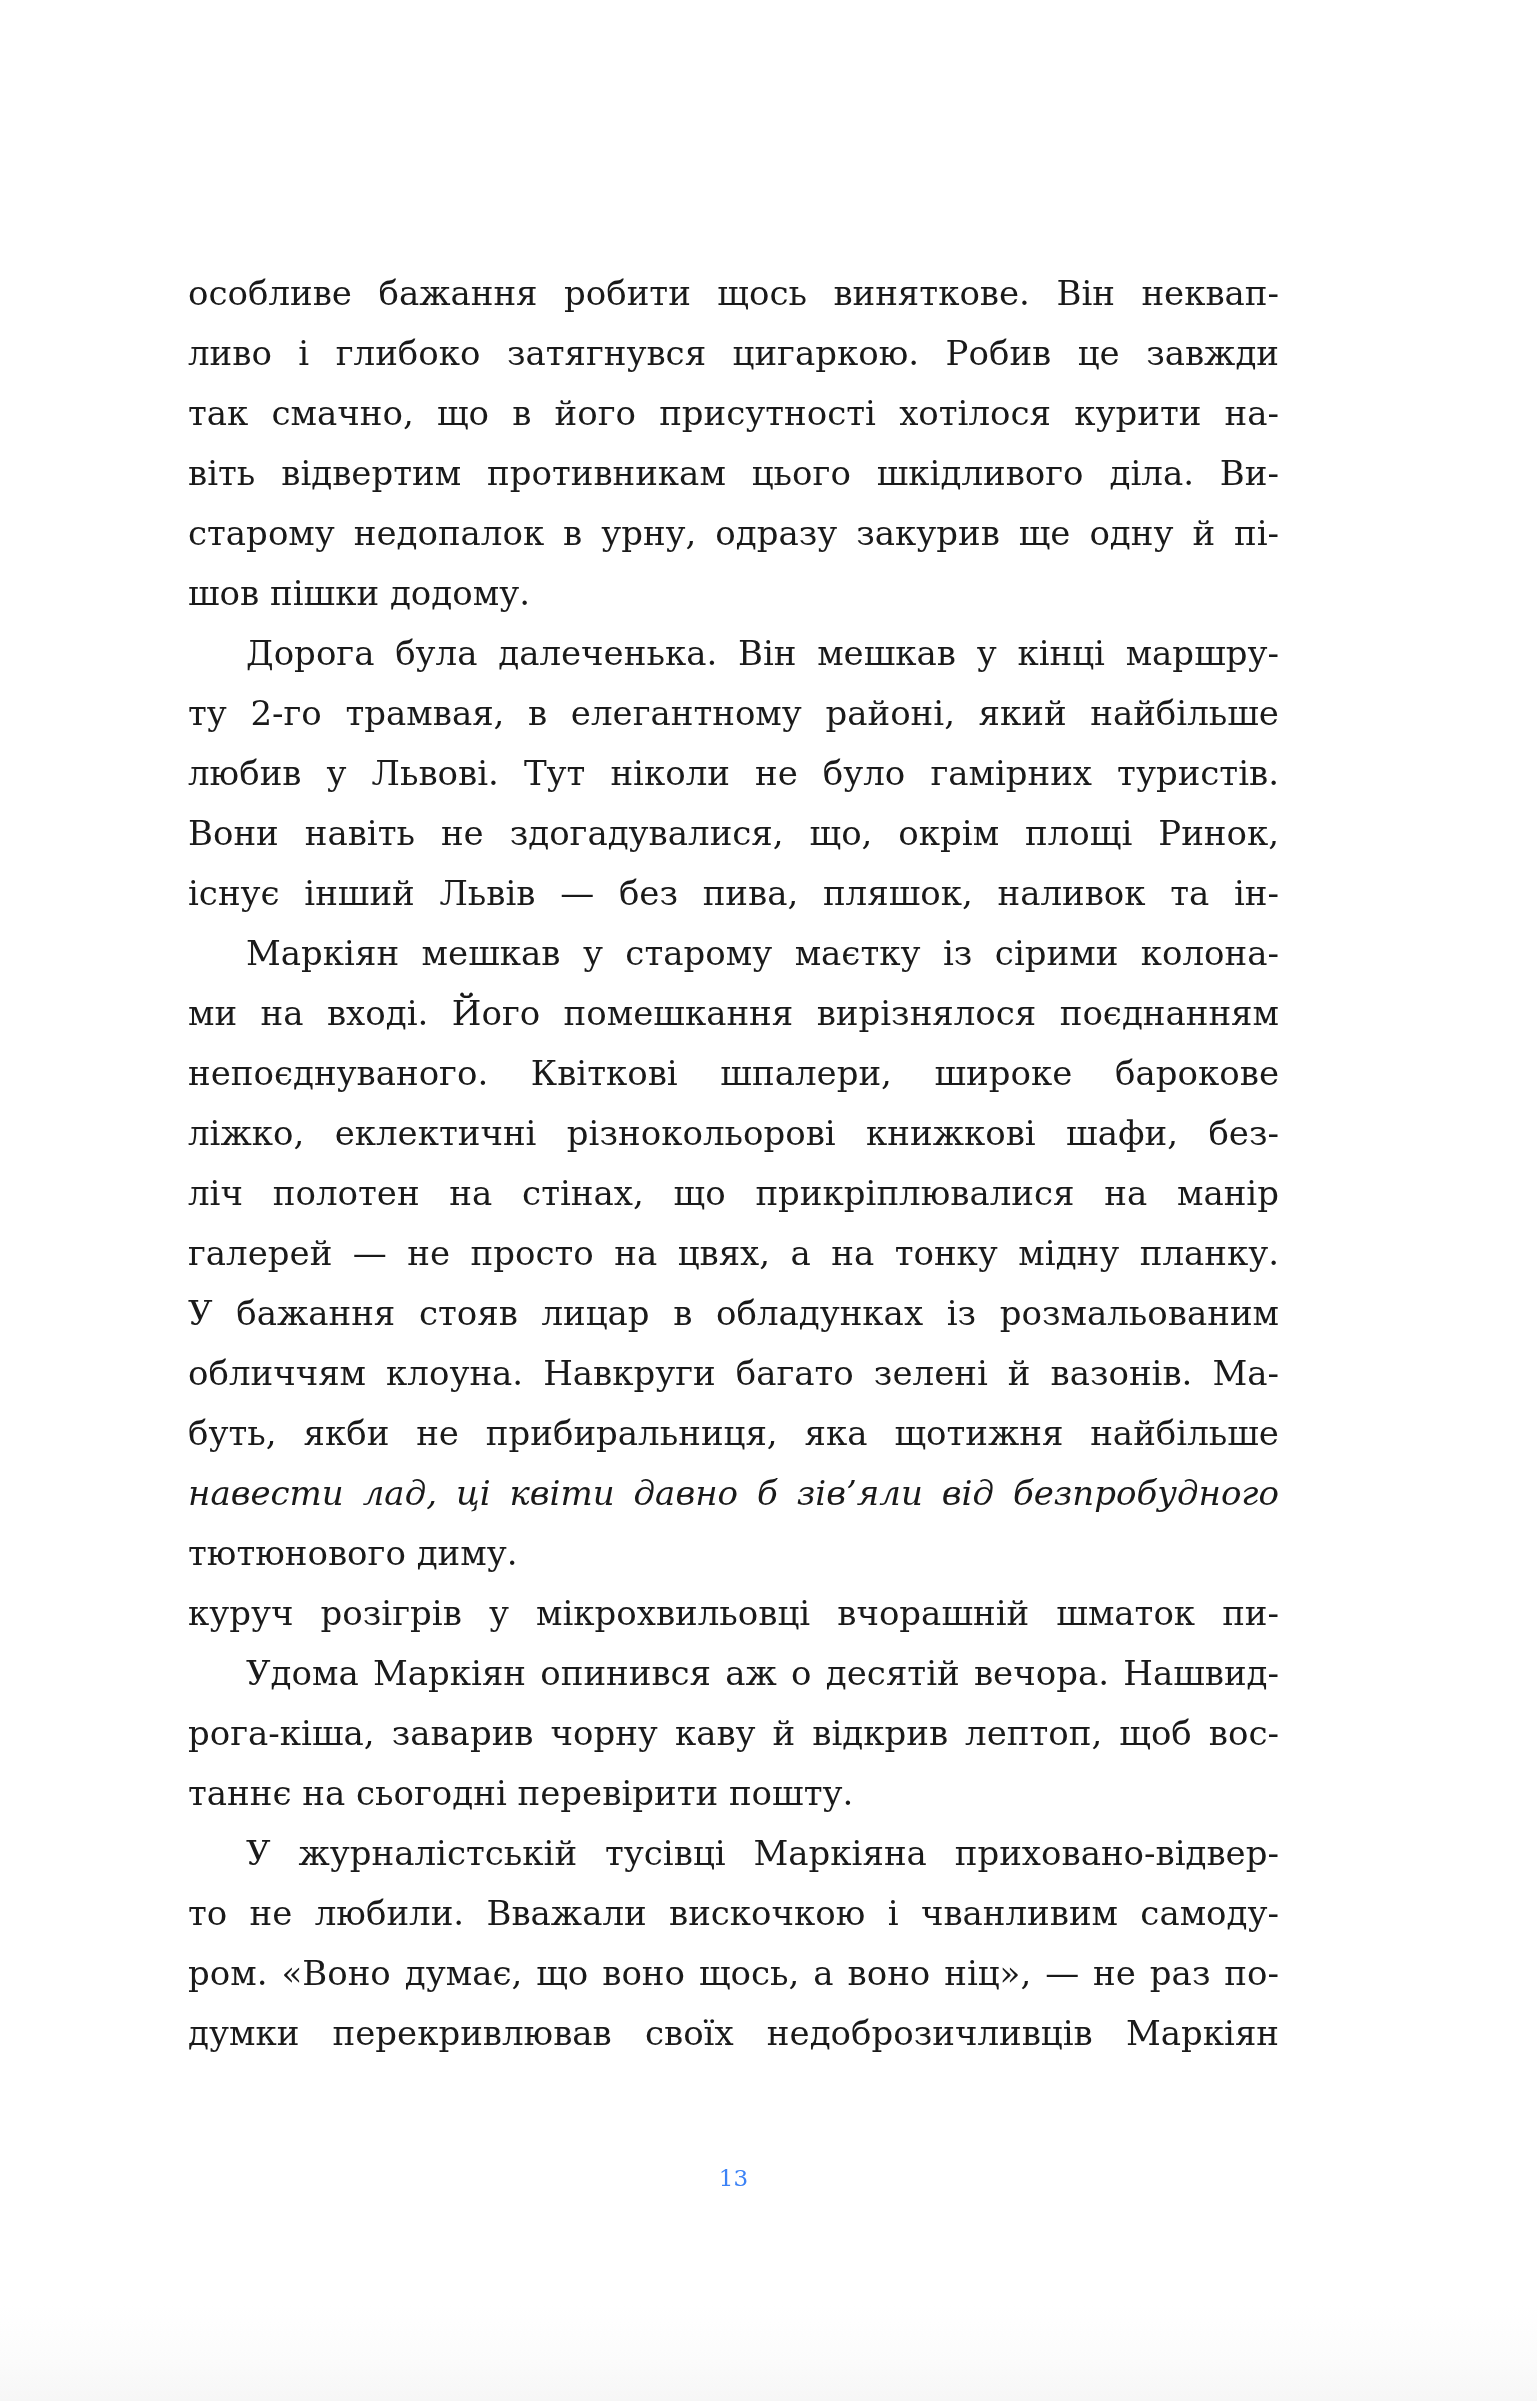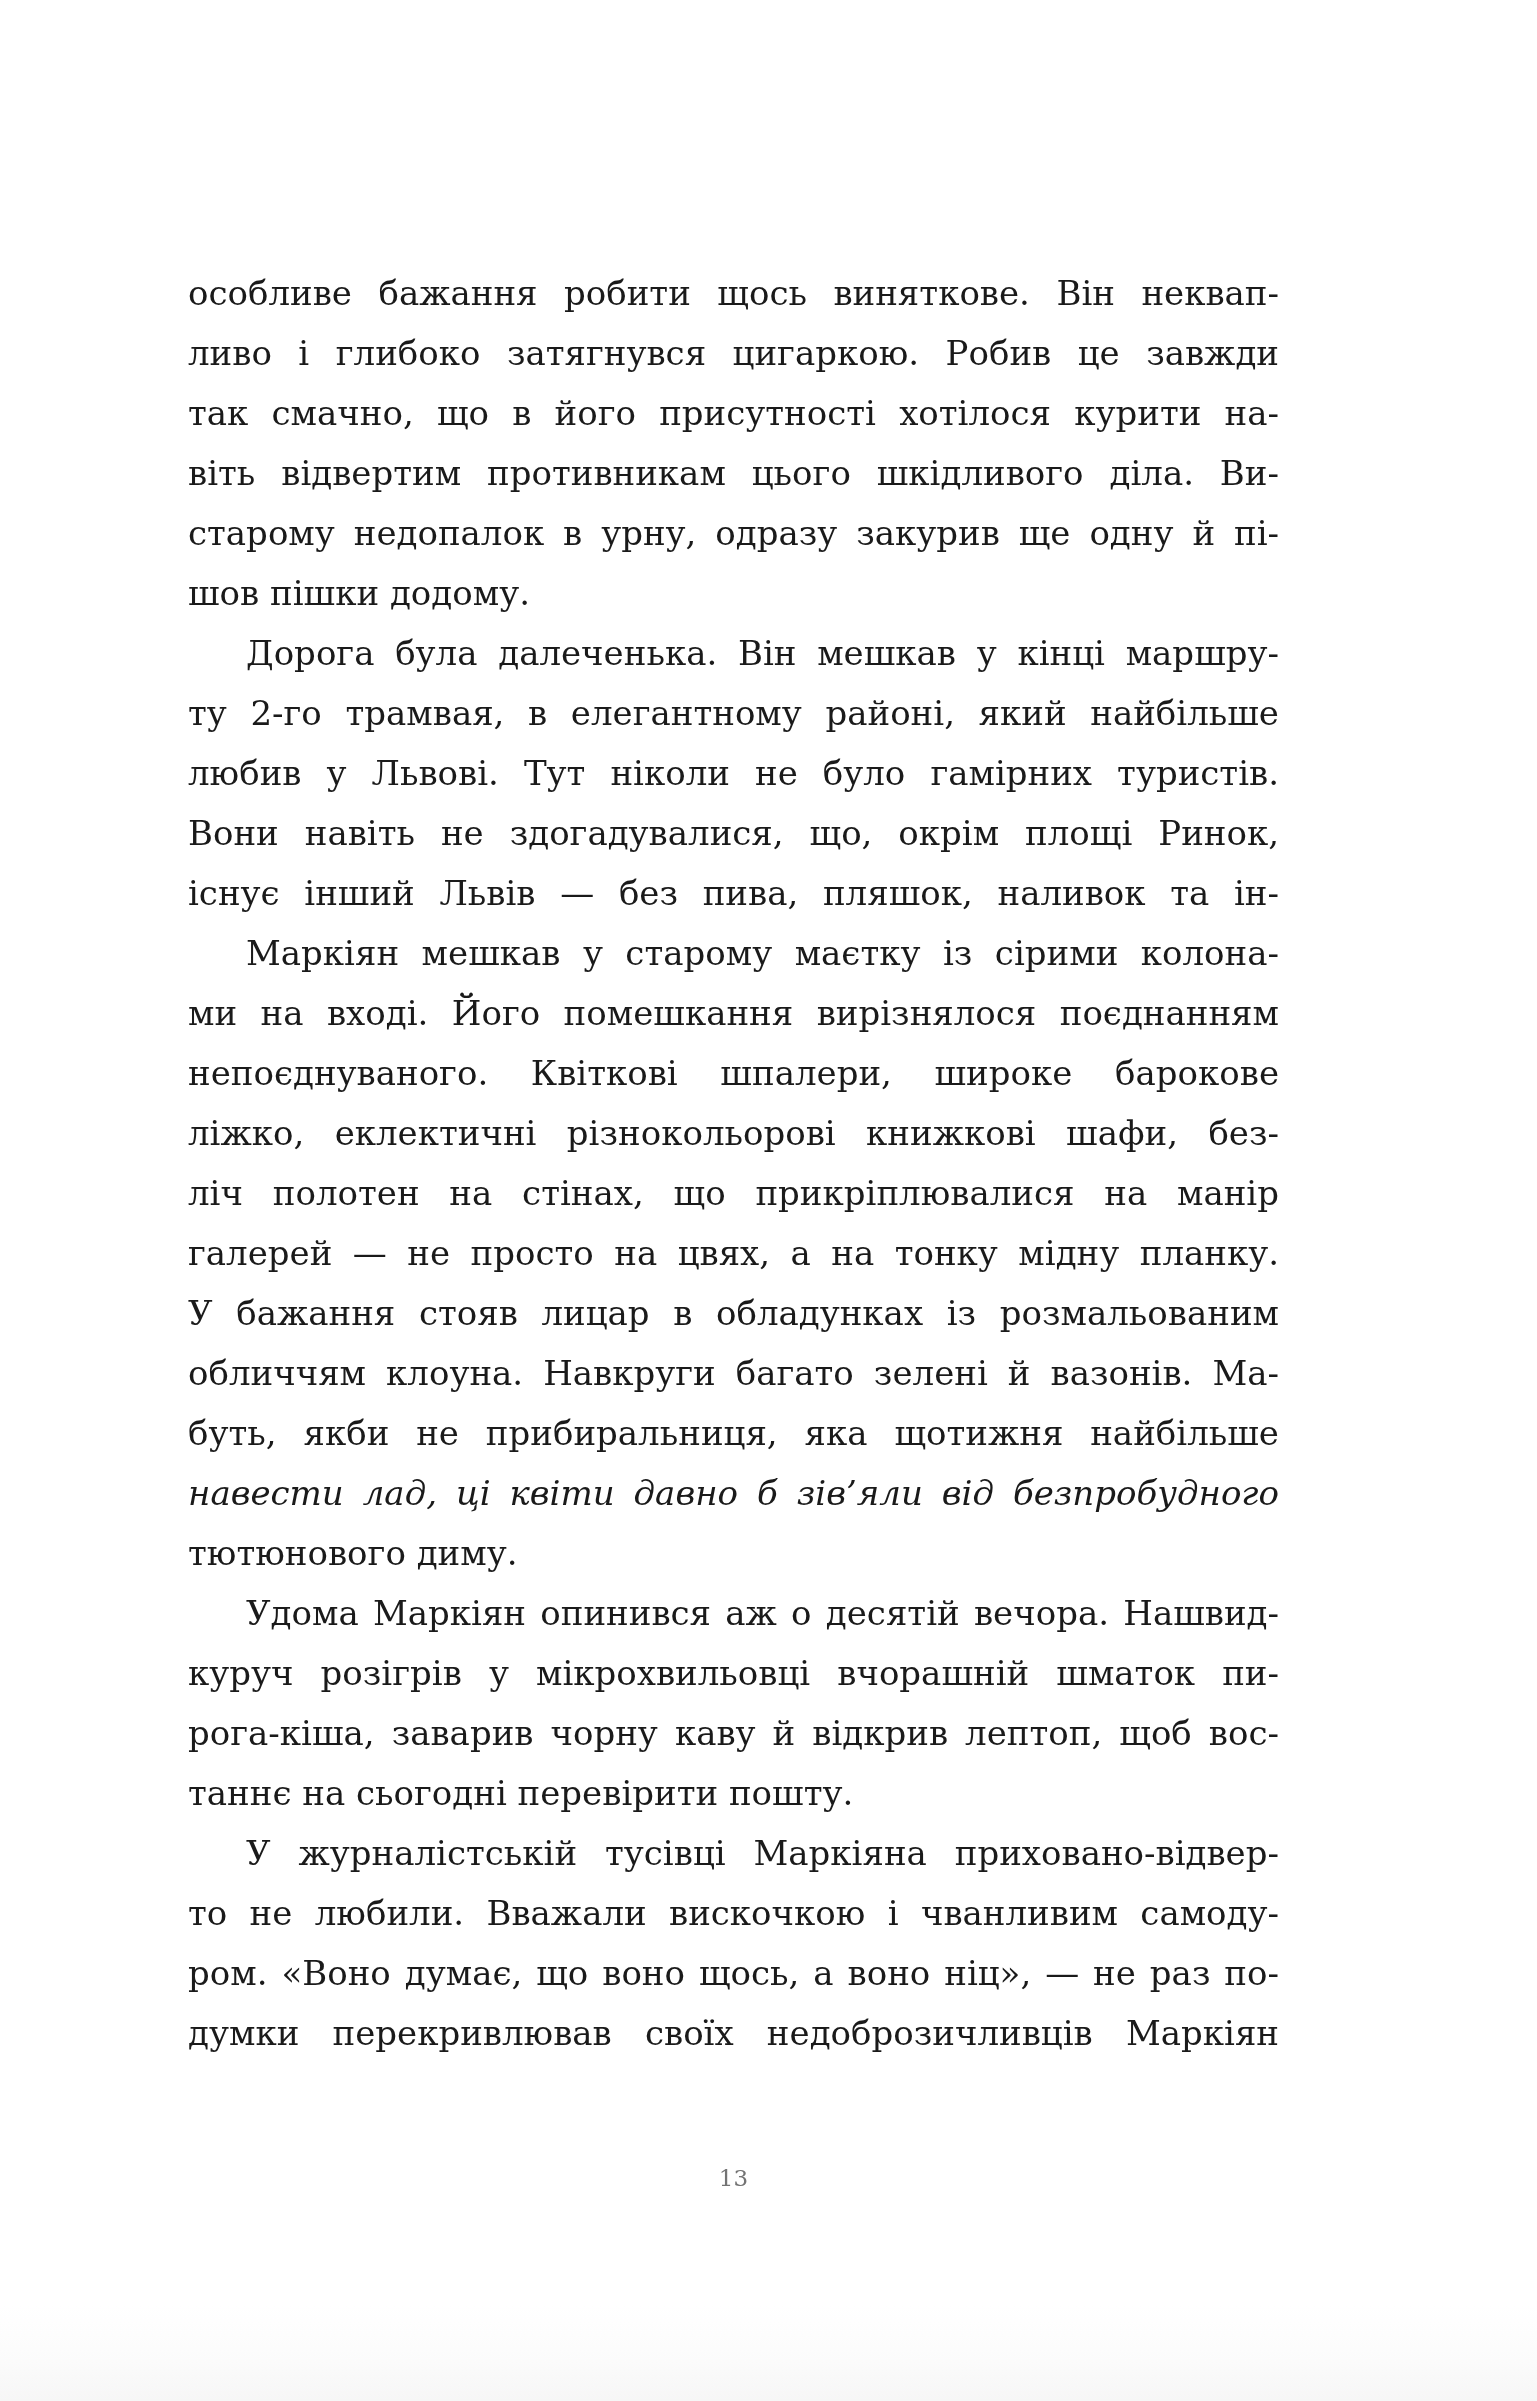--- a/index.html
+++ b/index.html
@@ -38,21 +38,21 @@
       padding-left: 58px;
     }
     .page-number {
       position: absolute;
       left: 188px;
       width: 1091px;
       top: 2162px;
       text-align: center;
       font-size: 23px;
       line-height: 32px;
-      color: #737373;
+      color: #3b82f6;
     }
   </style>
 </head>
 <body>
 
 <div class="page-text">
 
   <div>
     <span class="line" style="white-space: nowrap;">особливе бажання робити щось виняткове. Він неквап-</span>
     <span class="line" style="white-space: nowrap;">ливо і глибоко затягнувся цигаркою. Робив це завжди</span>
@@ -78,22 +78,22 @@
     <span class="line" style="white-space: nowrap;">ліч полотен на стінах, що прикріплювалися на манір</span>
     <span class="line" style="white-space: nowrap;">галерей — не просто на цвях, а на тонку мідну планку.</span>
     <span class="line" style="white-space: nowrap;">У бажання стояв лицар в обладунках із розмальованим</span>
     <span class="line" style="white-space: nowrap;">обличчям клоуна. Навкруги багато зелені й вазонів. Ма-</span>
     <span class="line" style="white-space: nowrap;">буть, якби не прибиральниця, яка щотижня найбільше</span>
     <span class="line" style="white-space: nowrap; font-style: italic;">навести лад, ці квіти давно б зів’яли від безпробудного</span>
     <span class="line last" style="white-space: nowrap;">тютюнового диму.</span>
   </div>
 
   <div>
+    <span class="line" style="white-space: nowrap;">куруч розігрів у мікрохвильовці вчорашній шматок пи-</span>
     <span class="line indent" style="white-space: nowrap;">Удома Маркіян опинився аж о десятій вечора. Нашвид-</span>
-    <span class="line" style="white-space: nowrap;">куруч розігрів у мікрохвильовці вчорашній шматок пи-</span>
     <span class="line" style="white-space: nowrap;">рога-кіша, заварив чорну каву й відкрив лептоп, щоб вос-</span>
     <span class="line last" style="white-space: nowrap;">таннє на сьогодні перевірити пошту.</span>
   </div>
 
   <div>
     <span class="line indent" style="white-space: nowrap;">У журналістській тусівці Маркіяна приховано-відвер-</span>
     <span class="line" style="white-space: nowrap;">то не любили. Вважали вискочкою і чванливим самоду-</span>
     <span class="line" style="white-space: nowrap;">ром. «Воно думає, що воно щось, а воно ніц», — не раз по-</span>
     <span class="line" style="white-space: nowrap;">думки перекривлював своїх недоброзичливців Маркіян</span>
   </div>

